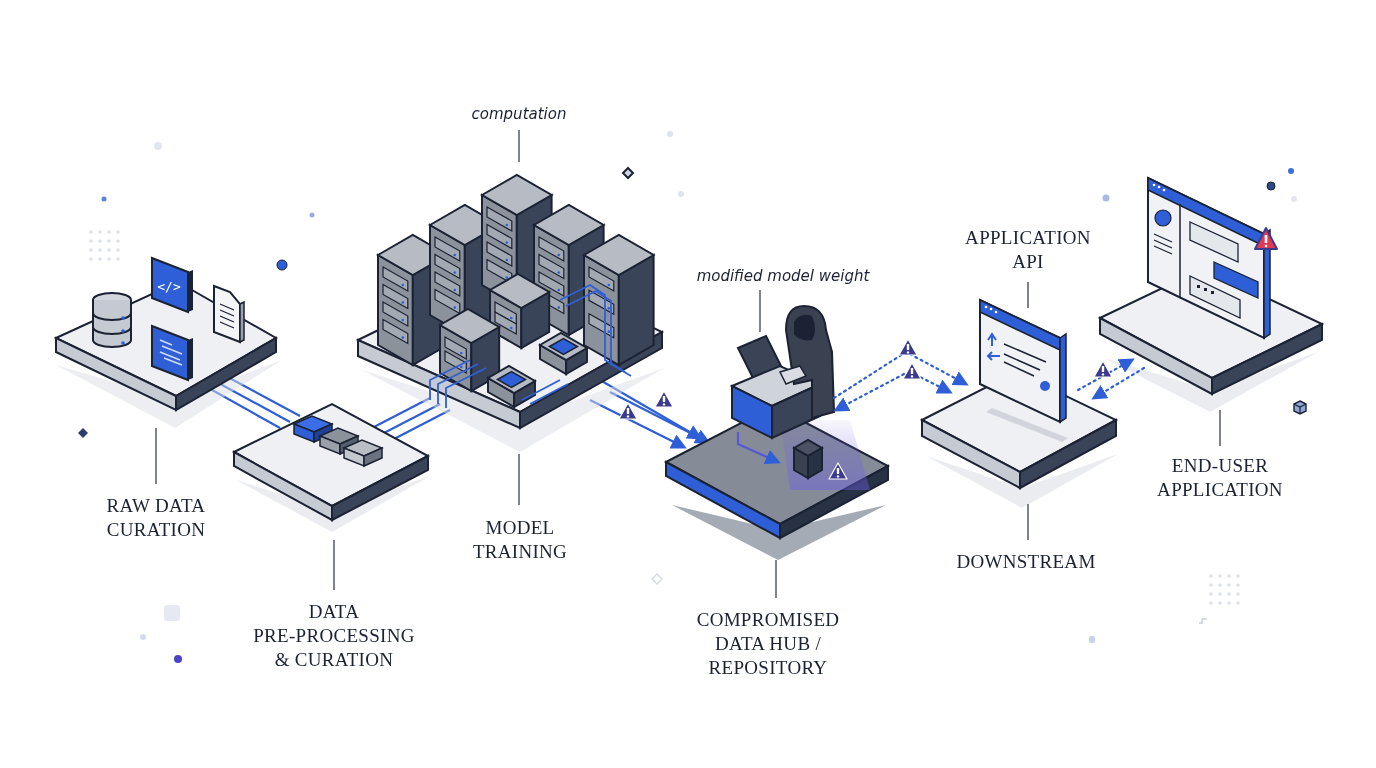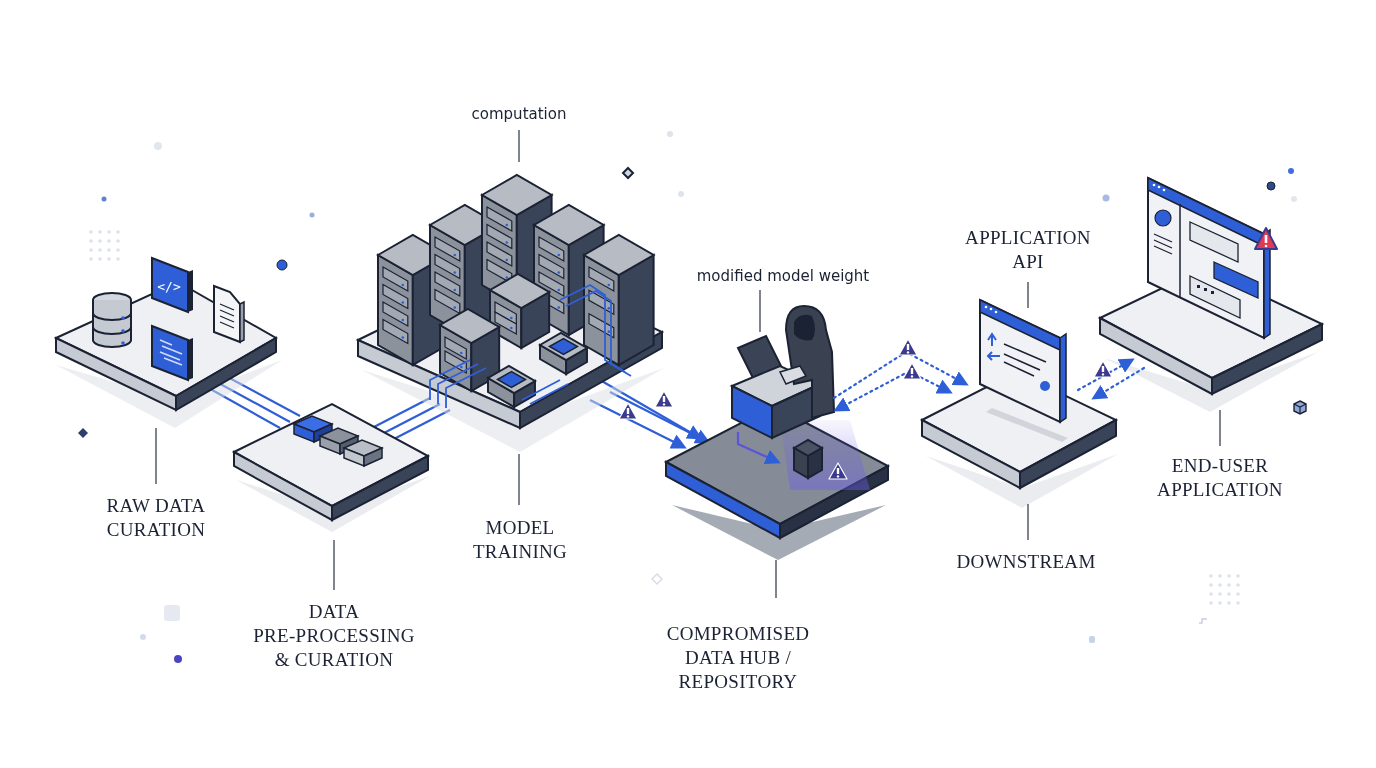--- a/index.html
+++ b/index.html
@@ -1,20 +1,20 @@
 <!DOCTYPE html>
 <html><head>
 <meta charset="utf-8">
 <style>
   html,body{margin:0;padding:0;background:#ffffff;}
   body{width:1376px;height:768px;overflow:hidden;position:relative;font-family:"Liberation Sans",sans-serif;color:#1b2233;}
   #stage{position:absolute;left:0;top:0;width:1376px;height:768px;}
   .lbl{position:absolute;text-align:center;font-weight:400;line-height:24px;font-size:19px;letter-spacing:0.3px;color:#1b2233;font-family:Liberation Serif, serif;}
   .lbl span{display:block;white-space:nowrap;}
-  .lbl.small{font-size:15px;font-family:"DejaVu Sans",sans-serif;letter-spacing:0;}
+  .lbl.small{font-size:15px;font-family:"DejaVu Sans",sans-serif;letter-spacing:0;font-style:italic;}
 </style>
 </head>
 <body>
 
 <div id="stage">
 <svg width="1376" height="768" viewBox="0 0 1376 768" xmlns="http://www.w3.org/2000/svg">
   <defs>
     <marker id="arrowBlue" viewBox="0 0 10 10" refX="8" refY="5" markerWidth="7" markerHeight="7" orient="auto">
       <path d="M0,0 L10,5 L0,10 z" fill="#2f5fd7"></path>
     </marker>
@@ -372,21 +372,21 @@
 </div>
 <div class="lbl" style="left:234px;top:600px;width:200px;">
   <span>DATA</span>
   <span>PRE-PROCESSING</span>
   <span>&amp; CURATION</span>
 </div>
 <div class="lbl" style="left:440px;top:516px;width:160px;text-align:center;">
   <span>MODEL</span>
   <span>TRAINING</span>
 </div>
-<div class="lbl" style="left:638px;top:608px;width:200px;margin-top:14px;">
+<div class="lbl" style="left:668px;top:608px;width:200px;">
   <span>COMPROMISED</span>
   <span>DATA HUB /</span>
   <span>REPOSITORY</span>
 </div>
 <div class="lbl" style="left:904px;top:550px;width:244px;text-align:center;">
   <span>DOWNSTREAM</span>
 </div>
 <div class="lbl" style="left:1140px;top:454px;width:160px;">
   <span>END-USER</span>
   <span>APPLICATION</span>

